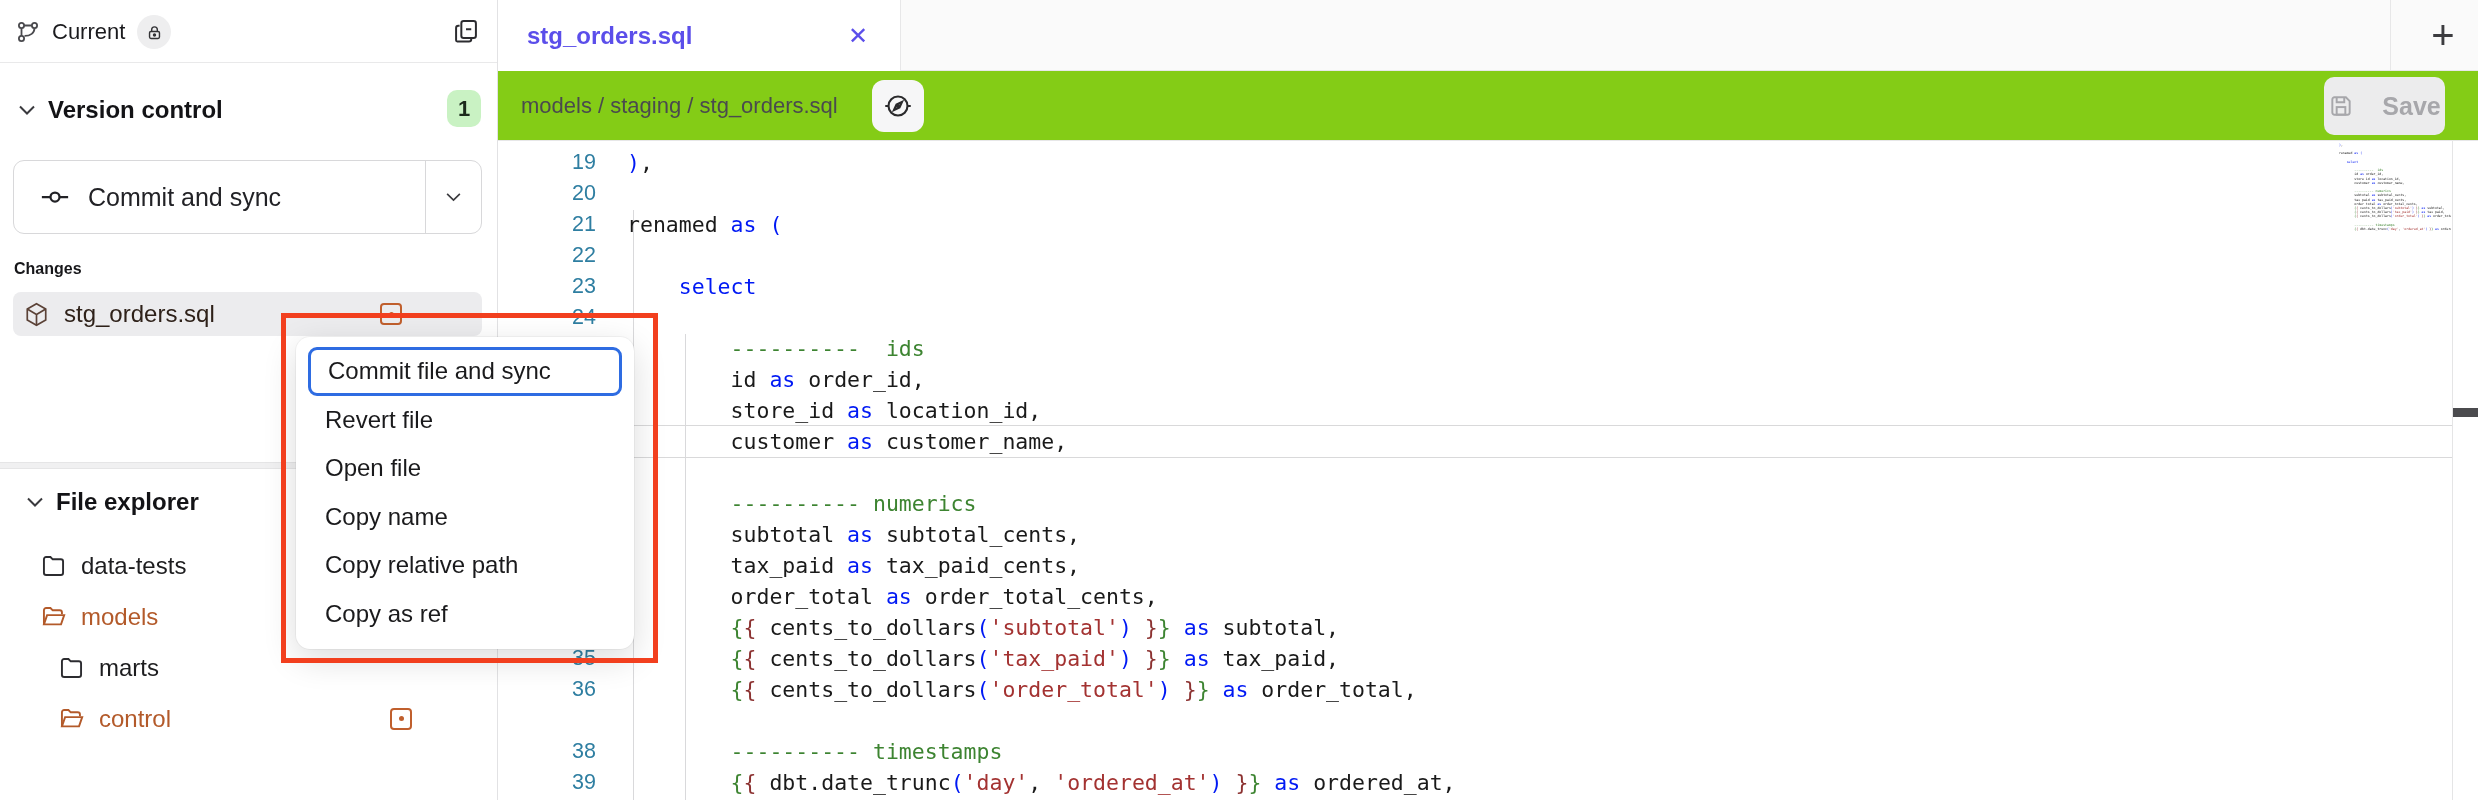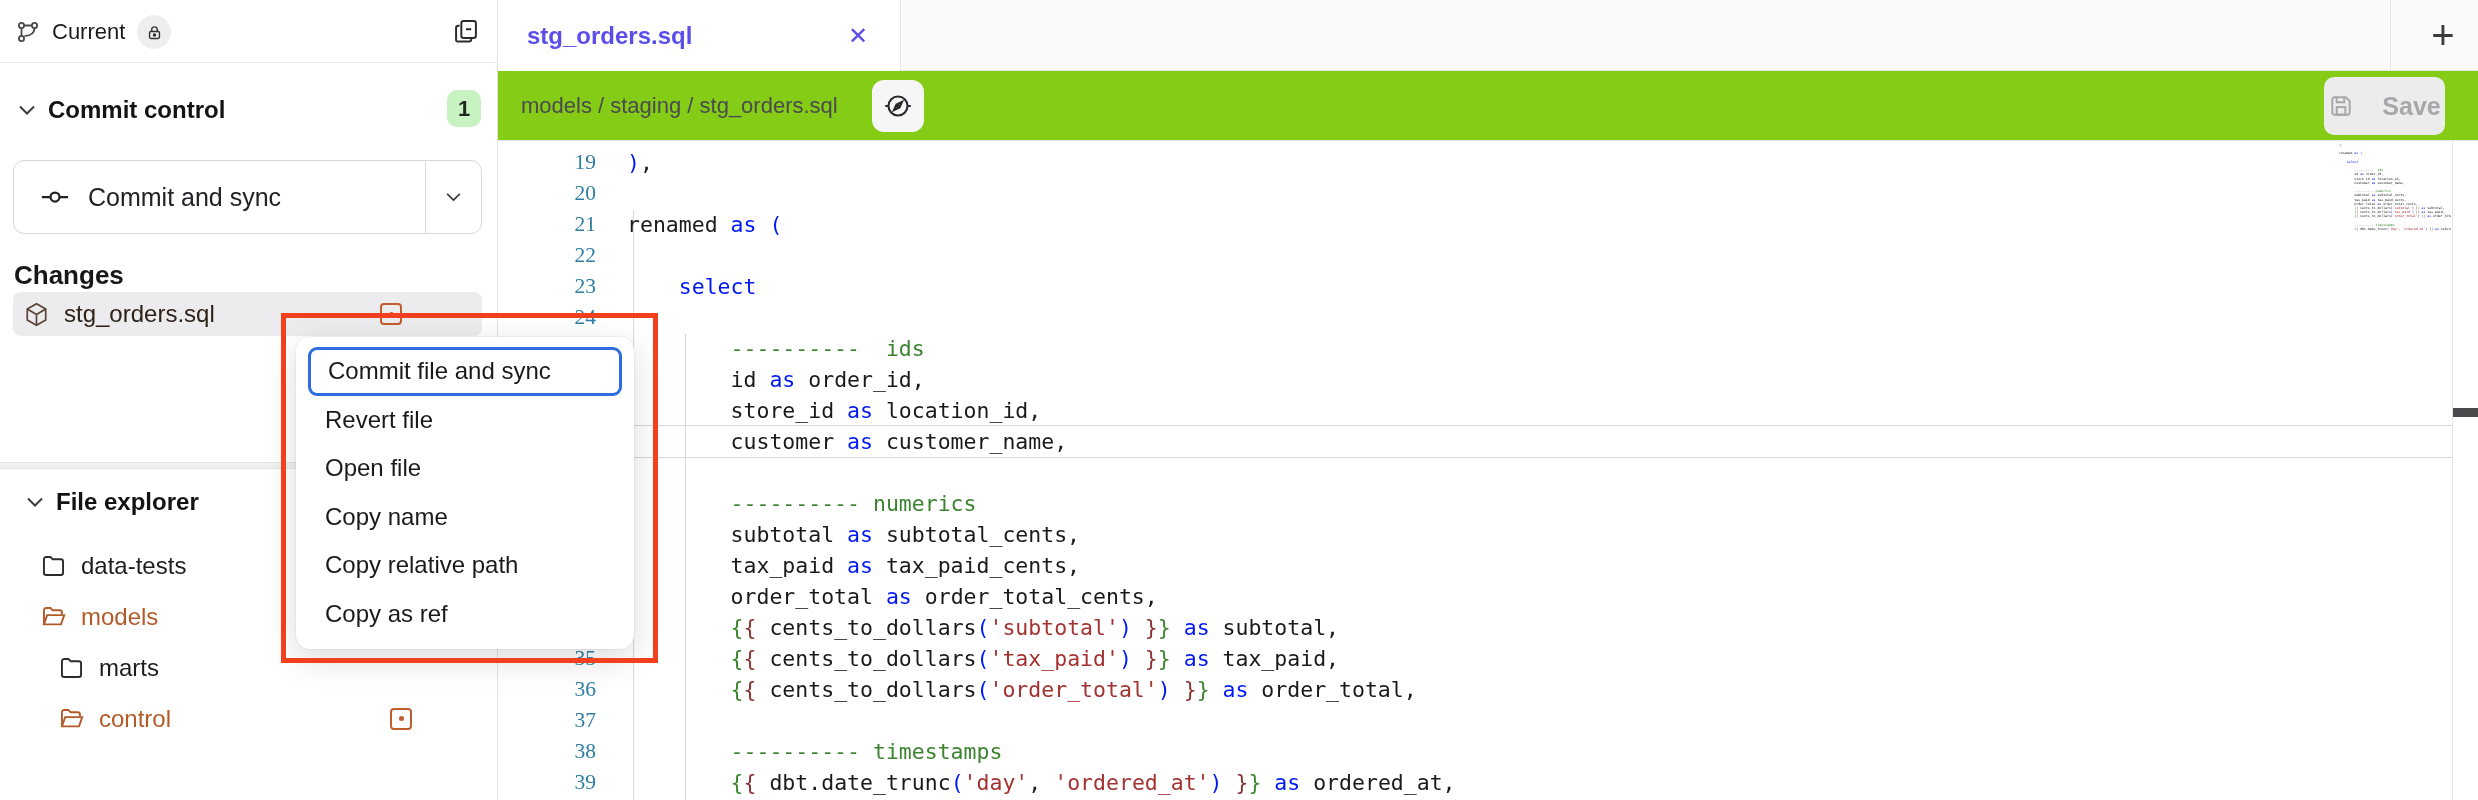--- a/index.html
+++ b/index.html
@@ -16,21 +16,21 @@
 
   .vc-row { position:absolute; left:0; top:86px; width:100%; height:48px; }
   .section-title { position:absolute; left:48px; top:50%; transform:translateY(-50%); font-size:24px; font-weight:700; color:#131316; }
   .chev { position:absolute; left:18px; top:50%; transform:translateY(-50%); }
   .count-badge { position:absolute; right:16px; top:4px; min-width:34px; height:37px; background:#c9f2c3; border-radius:10px; display:flex; align-items:center; justify-content:center; font-size:22px; font-weight:600; color:#1c2a1c; }
 
   .commit-btn { position:absolute; left:13px; top:160px; width:469px; height:74px; background:#fff; border:1px solid #d8d8da; border-radius:11px; }
   .commit-main { position:absolute; left:0; top:0; width:413px; height:100%; display:flex; align-items:center; gap:18px; padding-left:26px; font-size:25px; font-weight:500; color:#222226; }
   .commit-caret { position:absolute; right:0; top:0; width:56px; height:100%; border-left:1px solid #d8d8da; display:flex; align-items:center; justify-content:center; }
 
-  .changes-label { position:absolute; left:14px; top:260px; font-size:26px; font-weight:700; color:#17171a; }
+  .changes-label { position:absolute; left:14px; top:260px; font-size:16px; font-weight:700; color:#17171a; }
   .changed-file { position:absolute; left:13px; top:292px; width:469px; height:44px; background:#ececee; border-radius:8px; display:flex; align-items:center; gap:14px; padding-left:10px; font-size:24px; font-weight:500; color:#2e2119; }
   .mod-badge { width:22px; height:22px; border:2px solid #c05f2d; border-radius:4px; position:relative; flex:none; }
   .mod-badge::after { content:""; position:absolute; left:50%; top:50%; width:5px; height:5px; margin:-2.5px 0 0 -2.5px; border-radius:50%; background:#c05f2d; }
   .changed-file .mod-badge { position:absolute; right:80px; }
 
   .panel-divider { position:absolute; left:0; top:462px; width:100%; height:7px; background:#f0f0f1; border-top:1px solid #e5e5e6; border-bottom:1px solid #e5e5e6; }
   .fe-row { position:absolute; left:8px; top:478px; width:100%; height:48px; }
   .fe-items { position:absolute; left:0; top:540px; width:100%; }
   .fe-item { position:relative; height:51px; display:flex; align-items:center; gap:14px; font-size:24px; font-weight:500; color:#1d1d1f; }
   .fe-item.accent { color:#b35a2a; }
@@ -46,21 +46,21 @@
   .tabbar-divider { position:absolute; left:1892px; top:0; height:70px; width:1px; background:#e7e7e8; }
   .new-tab { position:absolute; left:1910px; top:0; width:70px; height:70px; display:flex; align-items:center; justify-content:center; font-size:40px; font-weight:300; color:#3c3c40; }
 
   .ed-header { position:absolute; left:0; top:71px; width:100%; height:70px; background:#84cc16; border-bottom:1px solid #e7e7e8; }
   .breadcrumb { position:absolute; left:23px; top:50%; transform:translateY(-50%); font-size:22px; color:#4a4a4e; }
   .compass-btn { position:absolute; left:374px; top:9px; width:52px; height:52px; border-radius:12px; background:#f6f6f7; display:flex; align-items:center; justify-content:center; }
   .save-btn { position:absolute; right:33px; top:6px; width:121px; height:58px; background:#ececed; border-radius:10px; display:flex; align-items:center; justify-content:center; gap:28px; font-size:25px; font-weight:600; color:#a7a7ab; }
 
   .code-area { position:absolute; left:0; top:141px; width:1954px; height:659px; background:#fff; overflow:hidden; }
   .code-row { position:absolute; left:0; width:100%; height:31px; }
-  .lnum { position:absolute; left:0; top:0; width:98px; text-align:right; font-family:Liberation Serif, serif; font-size:21.5px; line-height:31px; color:#2e7ea1; }
+  .lnum { position:absolute; left:0; top:0; width:98px; text-align:right; font-family:Liberation Sans, sans-serif; font-size:21.5px; line-height:31px; color:#2e7ea1; }
   .code-text { position:absolute; left:129px; top:0; white-space:pre; font-family:"DejaVu Sans Mono", monospace; font-size:21.5px; line-height:31px; color:#1a1a1a; }
   .tok-t { color:#1a1a1a; } .tok-k { color:#0019f4; } .tok-p { color:#0019f4; }
   .tok-c { color:#3d8431; } .tok-s { color:#a33231; } .tok-jg { color:#3d8431; } .tok-jr { color:#8c3231; }
   .indent-guide { position:absolute; width:1px; background:#d9d9db; }
   .active-line { position:absolute; left:115px; width:1839px; height:33px; border-top:1px solid #d9d9da; border-bottom:1px solid #d9d9da; }
 
   .minimap { position:absolute; left:1841px; top:143px; width:112px; white-space:pre; font-family:"DejaVu Sans Mono", monospace; font-size:3.2px; line-height:4.2px; color:#555; overflow:hidden; }
   .scroll-gutter { position:absolute; left:1954px; top:141px; width:26px; height:659px; border-left:1px solid #e5e5e6; }
   .scroll-marker { position:absolute; left:1955px; top:408px; width:25px; height:9px; background:#4b4b4e; }
 
@@ -109,21 +109,21 @@
         </span>
       </span>
     </div>
 
     <div class="vc-row">
       <span class="chev">
         <svg width="18" height="11" viewBox="0 0 18 11" fill="none" stroke="#3a3a3e" stroke-width="2">
             <path d="M2 2l7 7 7-7"></path>
           </svg>
       </span>
-      <span class="section-title">Commit control</span>
+      <span class="section-title">Version control</span>
       <span class="count-badge">1</span>
     </div>
 
     <div class="commit-btn">
       <span class="commit-main">
         <span>
           <svg width="30" height="30" viewBox="0 0 24 24" fill="none" stroke="#222226" stroke-width="1.8">
             <circle cx="12" cy="12" r="3.6"></circle>
               <path d="M1.5 12h6.7M15.8 12h6.7"></path>
           </svg>
@@ -308,24 +308,20 @@
           <span class="code-text">        <span class="tok-jg">{</span><span class="tok-jr">{</span><span class="tok-t"> cents_to_dollars</span><span class="tok-p">(</span><span class="tok-s">'subtotal'</span><span class="tok-p">)</span><span class="tok-t"> </span><span class="tok-jr">}</span><span class="tok-jg">}</span><span class="tok-t"> </span><span class="tok-k">as</span><span class="tok-t"> subtotal,</span></span>
         </div>
         <div class="code-row" style="top: 502px;">
           <span class="lnum">35</span>
           <span class="code-text">        <span class="tok-jg">{</span><span class="tok-jr">{</span><span class="tok-t"> cents_to_dollars</span><span class="tok-p">(</span><span class="tok-s">'tax_paid'</span><span class="tok-p">)</span><span class="tok-t"> </span><span class="tok-jr">}</span><span class="tok-jg">}</span><span class="tok-t"> </span><span class="tok-k">as</span><span class="tok-t"> tax_paid,</span></span>
         </div>
         <div class="code-row" style="top: 533px;">
           <span class="lnum">36</span>
           <span class="code-text">        <span class="tok-jg">{</span><span class="tok-jr">{</span><span class="tok-t"> cents_to_dollars</span><span class="tok-p">(</span><span class="tok-s">'order_total'</span><span class="tok-p">)</span><span class="tok-t"> </span><span class="tok-jr">}</span><span class="tok-jg">}</span><span class="tok-t"> </span><span class="tok-k">as</span><span class="tok-t"> order_total,</span></span>
         </div>
-        <div class="code-row" style="top: 564px;">
-          <span class="lnum">37</span>
-          <span class="code-text"></span>
-        </div>
         <div class="code-row" style="top: 595px;">
           <span class="lnum">38</span>
           <span class="code-text">        <span class="tok-c">---------- timestamps</span></span>
         </div>
         <div class="code-row" style="top: 626px;">
           <span class="lnum">39</span>
           <span class="code-text">        <span class="tok-jg">{</span><span class="tok-jr">{</span><span class="tok-t"> dbt.date_trunc</span><span class="tok-p">(</span><span class="tok-s">'day'</span><span class="tok-t">, </span><span class="tok-s">'ordered_at'</span><span class="tok-p">)</span><span class="tok-t"> </span><span class="tok-jr">}</span><span class="tok-jg">}</span><span class="tok-t"> </span><span class="tok-k">as</span><span class="tok-t"> ordered_at,</span></span>
         </div>
       </div>
 

